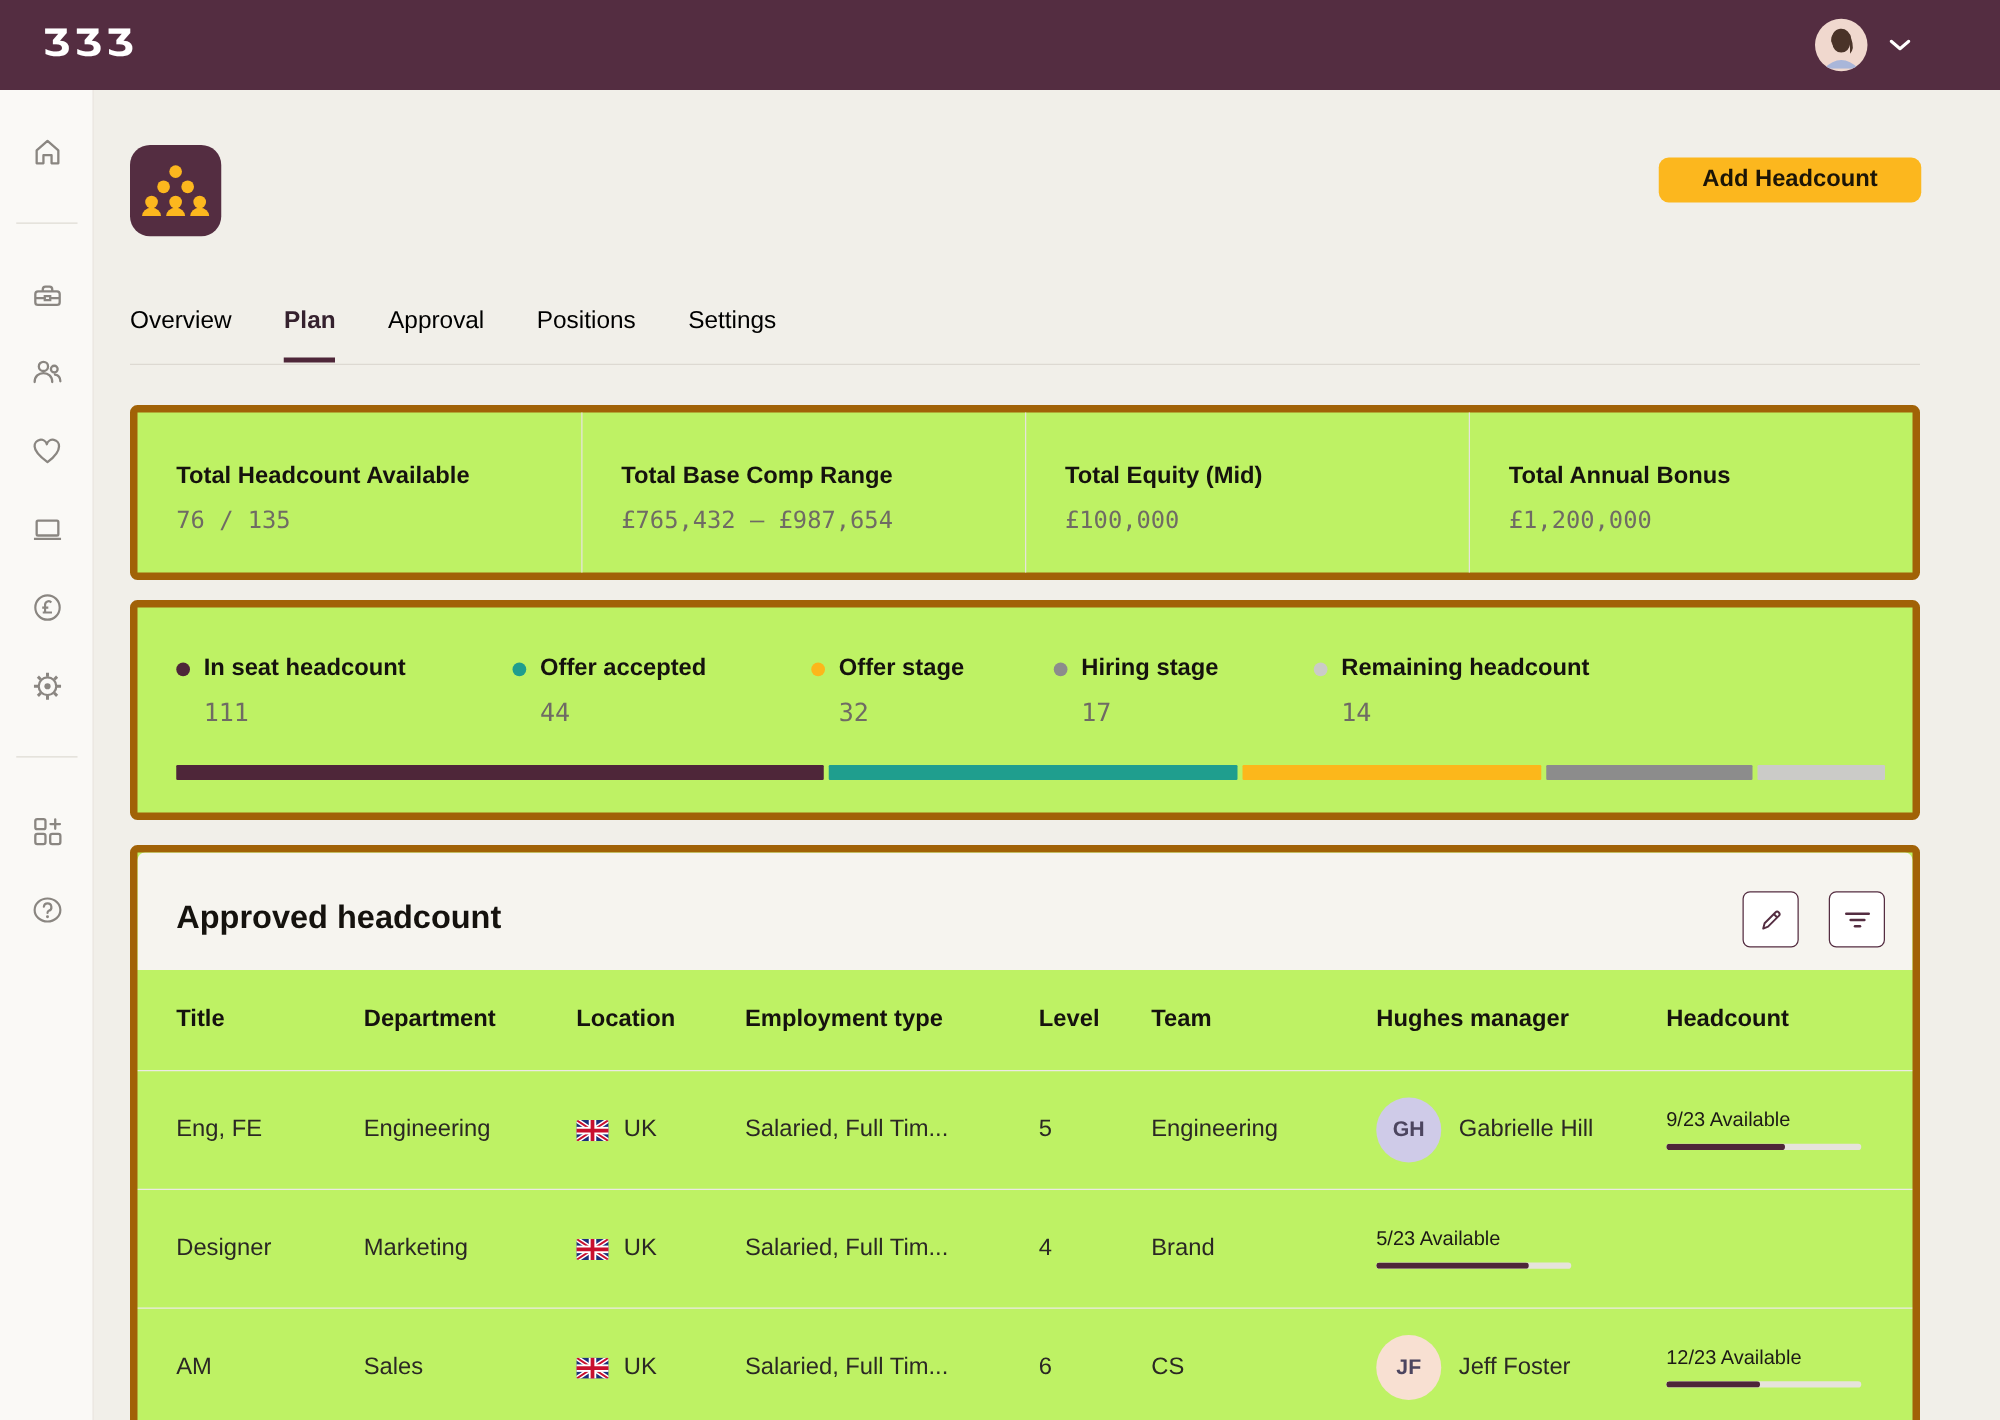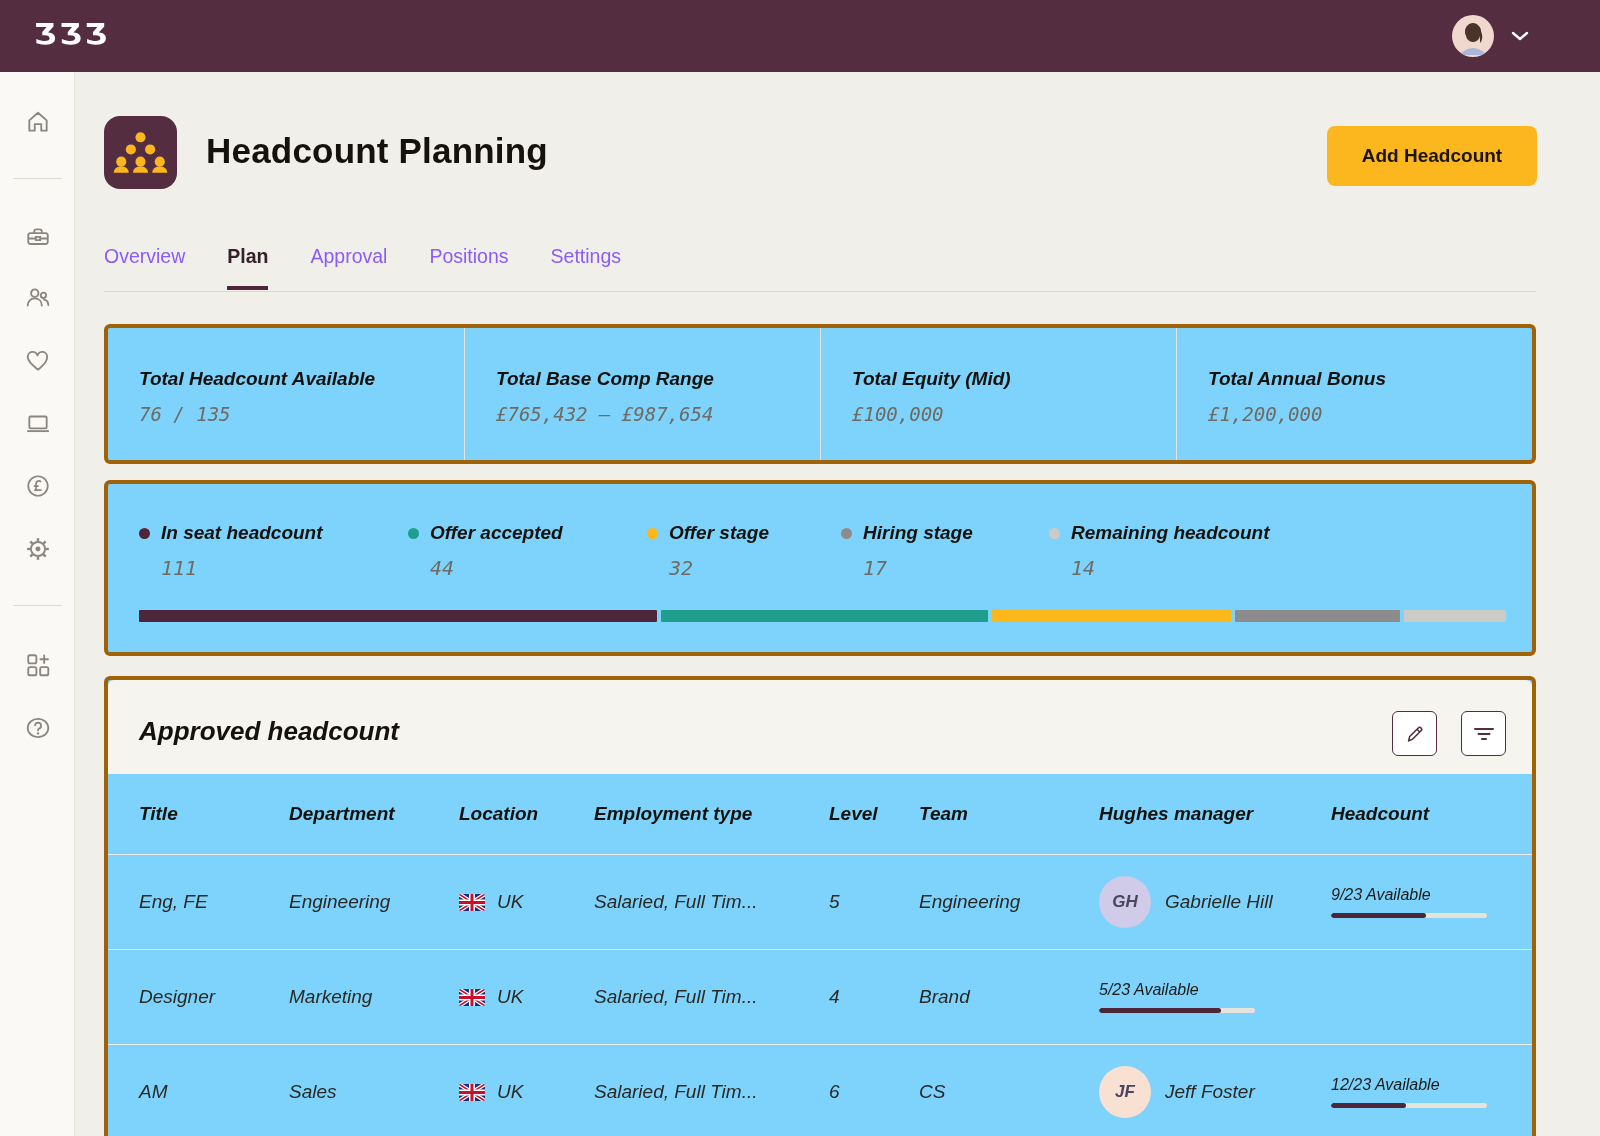--- a/index.html
+++ b/index.html
@@ -22,32 +22,32 @@
              border-right:1px solid #e7e4dd; }
   .side-icon { position:absolute; left:25px; width:26px; height:26px; cursor:pointer; }
   .side-icon svg { display:block; }
   .side-div { position:absolute; left:13px; width:49px; height:1px; background:#dedbd4; }
 
   
   .appicon { position:absolute; left:104px; top:116px; width:73px; height:73px; border-radius:16px;
              background:#542d41; }
   .page-title { position:absolute; left:206px; top:131px; font-size:35px; font-weight:bold; color:#15120e;
              letter-spacing:.2px; }
-  .add-btn { position:absolute; left:1327px; top:126px; width:210px; height:60px; background:#fcb71e;
+  .add-btn { position:absolute; left:1327px; top:126px; width:210px; height:36px; background:#fcb71e;
              border:none; border-radius:8px; font-family:"Liberation Sans", sans-serif;
              font-size:19px; font-weight:bold; color:#1c1507; cursor:pointer; }
 
   
   .tabs { position:absolute; left:104px; top:245px; display:flex; gap:42px; }
-  .tab { font-size:19.5px; color:#8b5cf6; padding-bottom:22px; cursor:pointer; position:relative; }
+  .tab { font-size:19.5px; color:#000000; padding-bottom:22px; cursor:pointer; position:relative; }
   .tab.active { font-weight:bold; color:#35212e; }
   .tab.active::after { content:""; position:absolute; left:0; right:0; bottom:0; height:4px; background:#4e2639; }
   .tabs-rule { position:absolute; left:104px; top:291px; width:1432px; height:1px; background:#ddd9d2; }
 
-  .card { position:absolute; left:104px; width:1432px; background:#7dd3fc; border:4px solid #a16207; border-radius:6px;font-style:italic; }
+  .card { position:absolute; left:104px; width:1432px; background:#bef264; border:6px solid #a16207; border-radius:6px; }
 
   
   .stats { top:324px; height:140px; display:flex; }
   .stat { flex:1 0 25%; padding:40px 0 0 31px; }
   .stat + .stat { border-left:1px solid #e6e3dc; }
   .stat-label { font-size:19px; font-weight:bold; color:#15120e; }
   .stat-value { margin-top:13px; font-size:19px; color:#6f6b64; font-family:"DejaVu Sans Mono", monospace; }
 
   
   .legend-card { top:480px; height:176px; }
@@ -179,21 +179,20 @@
         <circle cx="45.5" cy="33" r="5"></circle>
         <circle cx="17" cy="45" r="5"></circle>
           <path d="M9.5 56 a7.5 6.5 0 0 1 15 0 z"></path>
         <circle cx="36" cy="45" r="5"></circle>
           <path d="M28.5 56 a7.5 6.5 0 0 1 15 0 z"></path>
         <circle cx="55" cy="45" r="5"></circle>
           <path d="M47.5 56 a7.5 6.5 0 0 1 15 0 z"></path>
       </g>
     </svg>
   </div>
-  <h1 class="page-title">Headcount Planning</h1>
   <button class="add-btn">Add Headcount</button>
 
   <div class="tabs">
     <div class="tab">Overview</div>
     <div class="tab active">Plan</div>
     <div class="tab">Approval</div>
     <div class="tab">Positions</div>
     <div class="tab">Settings</div>
   </div>
   <div class="tabs-rule"></div>

